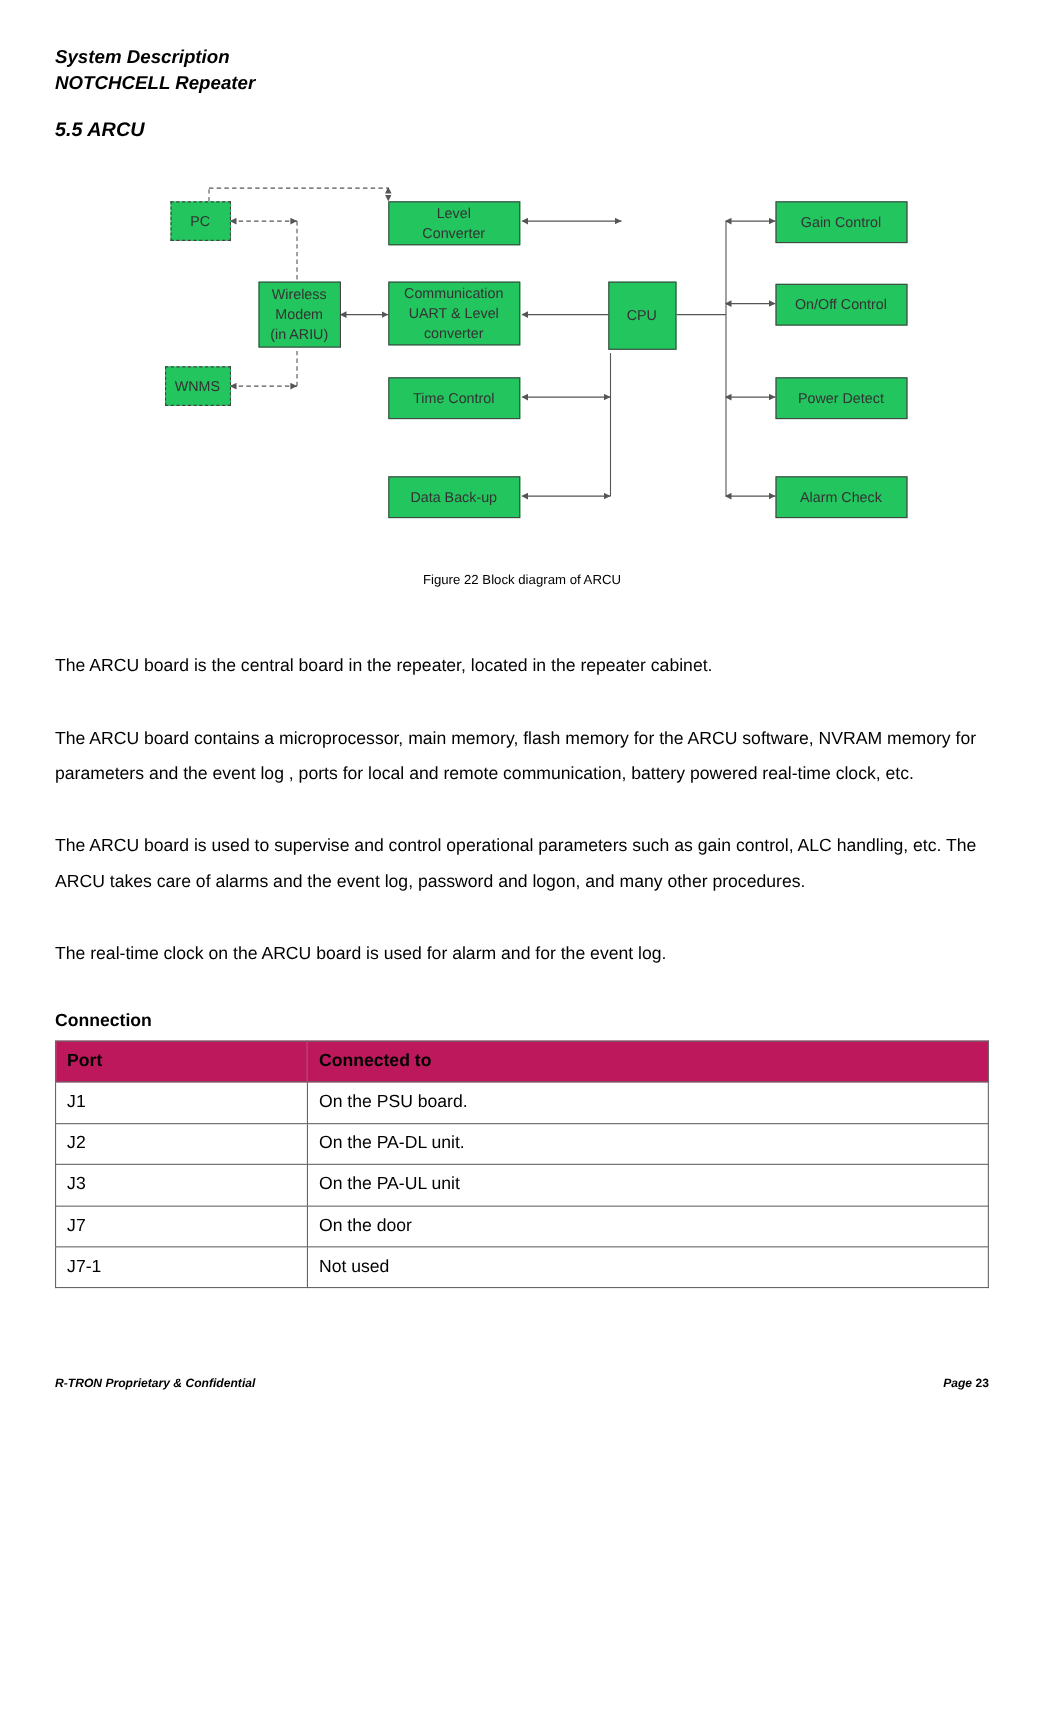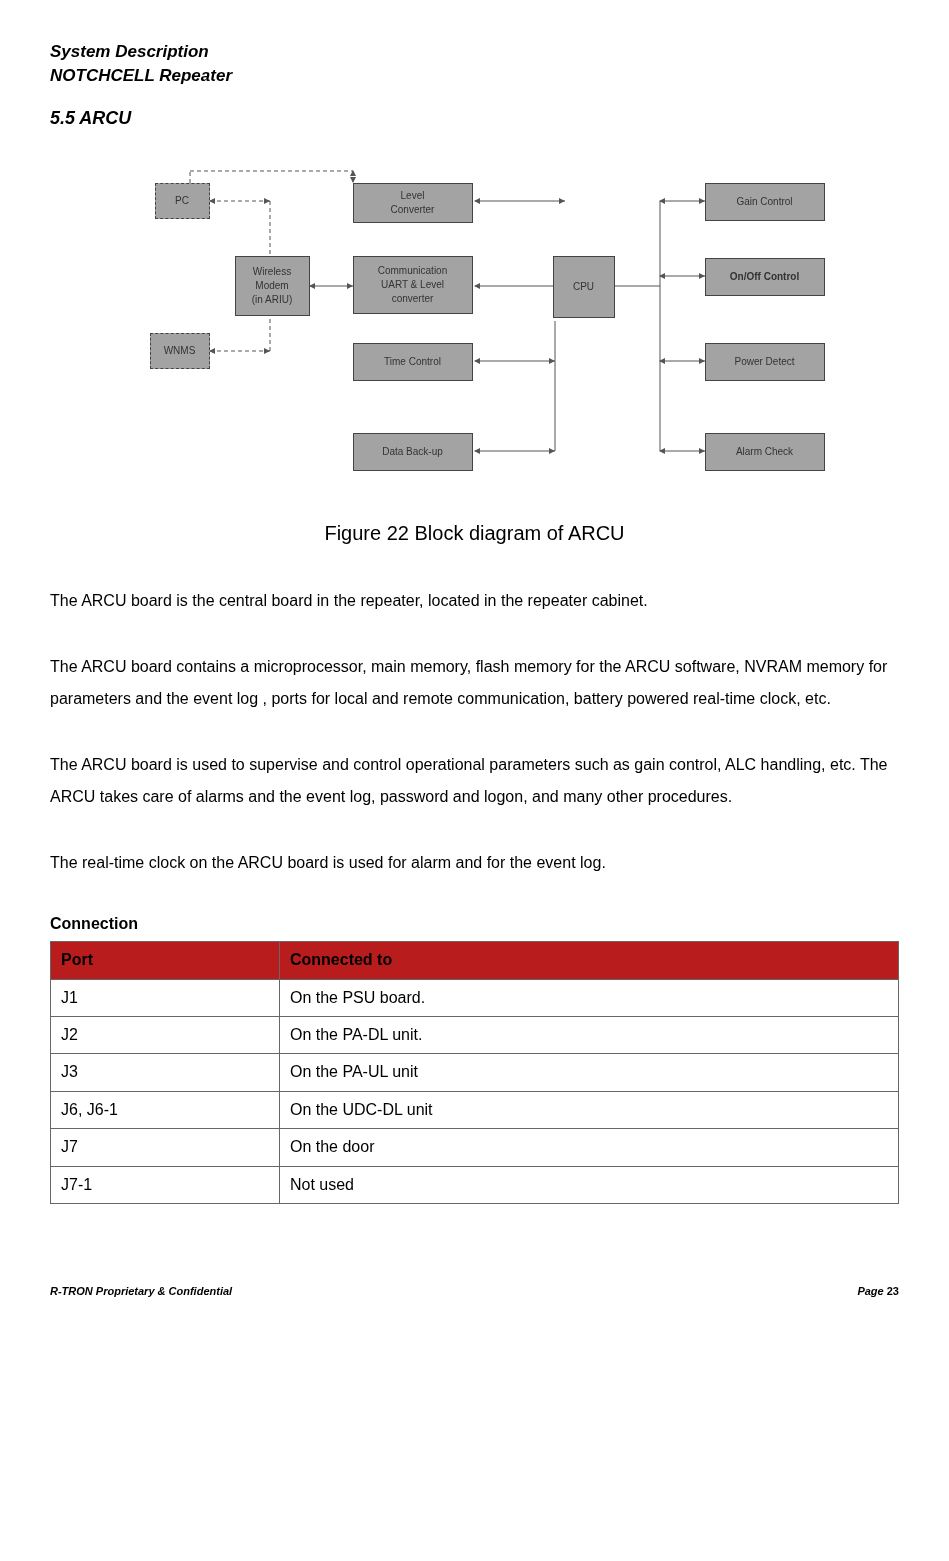--- a/index.html
+++ b/index.html
@@ -33,36 +33,36 @@
     margin-bottom: 18px;
   }
   .diagram {
     position: relative;
     width: 760px;
     height: 340px;
   }
   .box {
     position: absolute;
     border: 1px solid #444;
-    background: #a3a3a3;
-    font-size: 10px;
+    background: #22c55e;
+    font-size: 13px;
     text-align: center;
     display: flex;
     align-items: center;
     justify-content: center;
     padding: 2px 4px;
     box-sizing: border-box;
     color: #333;
   }
   .dashed { border-style: dashed; }
   svg.lines { position:absolute; top:0; left:0; width:760px; height:340px; }
   .caption {
     text-align: center;
-    font-size: 20px;
-    margin-bottom: 38px;
+    font-size: 12px;
+    margin-bottom: 54px;
   }
   p.body {
     margin: 0 0 34px 0;
     line-height: 2.0;
   }
   .conn-heading {
     font-weight: bold;
     margin-bottom: 6px;
   }
   table.conn {
@@ -70,21 +70,21 @@
     border-collapse: collapse;
     font-size: 16px;
   }
   table.conn th, table.conn td {
     border: 1px solid #666;
     padding: 7px 10px;
     text-align: left;
     vertical-align: middle;
   }
   table.conn th {
-    background: #b91c1c;
+    background: #be185d;
     font-weight: bold;
   }
   table.conn th:first-child, table.conn td:first-child { width: 27%; }
   .footer-row {
     display: flex;
     justify-content: space-between;
     font-style: italic;
     font-weight: bold;
     font-size: 11px;
     margin-top: 80px;
@@ -148,21 +148,21 @@
 (in ARIU)</div>
     <div class="box" style="left:258px; top:22px;  width:120px;height:40px; white-space:pre-line;">Level
 Converter</div>
     <div class="box" style="left:258px; top:95px;  width:120px;height:58px; white-space:pre-line;">Communication
 UART &amp; Level
 converter</div>
     <div class="box" style="left:258px; top:182px; width:120px;height:38px;">Time Control</div>
     <div class="box" style="left:258px; top:272px; width:120px;height:38px;">Data Back-up</div>
     <div class="box" style="left:458px; top:95px;  width:62px; height:62px;">CPU</div>
     <div class="box" style="left:610px; top:22px;  width:120px;height:38px;">Gain Control</div>
-    <div class="box" style="left:610px; top:97px;  width:120px;height:38px;font-weight:bold;">On/Off Control</div>
+    <div class="box" style="left:610px; top:97px;  width:120px;height:38px;">On/Off Control</div>
     <div class="box" style="left:610px; top:182px; width:120px;height:38px;">Power Detect</div>
     <div class="box" style="left:610px; top:272px; width:120px;height:38px;">Alarm Check</div>
   </div>
 </div>
 
 <div class="caption">Figure 22 Block diagram of ARCU</div>
 
 <p class="body">The ARCU board is the central board in the repeater, located in the repeater cabinet.</p>
 <p class="body">The ARCU board contains a microprocessor, main memory, flash memory for the ARCU software, NVRAM memory for parameters and the event log , ports for local and remote communication, battery powered real-time clock, etc.</p>
 <p class="body">The ARCU board is used to supervise and control operational parameters such as gain control, ALC handling, etc. The ARCU takes care of alarms and the event log, password and logon, and many other procedures.</p>
@@ -182,24 +182,20 @@
         <td>J1</td>
         <td>On the PSU board.</td>
       </tr>
     <tr>
         <td>J2</td>
         <td>On the PA-DL unit.</td>
       </tr>
     <tr>
         <td>J3</td>
         <td>On the PA-UL unit</td>
-      </tr>
-    <tr>
-        <td>J6, J6-1</td>
-        <td>On the UDC-DL unit</td>
       </tr>
     <tr>
         <td>J7</td>
         <td>On the door</td>
       </tr>
     <tr>
         <td>J7-1</td>
         <td>Not used</td>
       </tr>
   </tbody>

